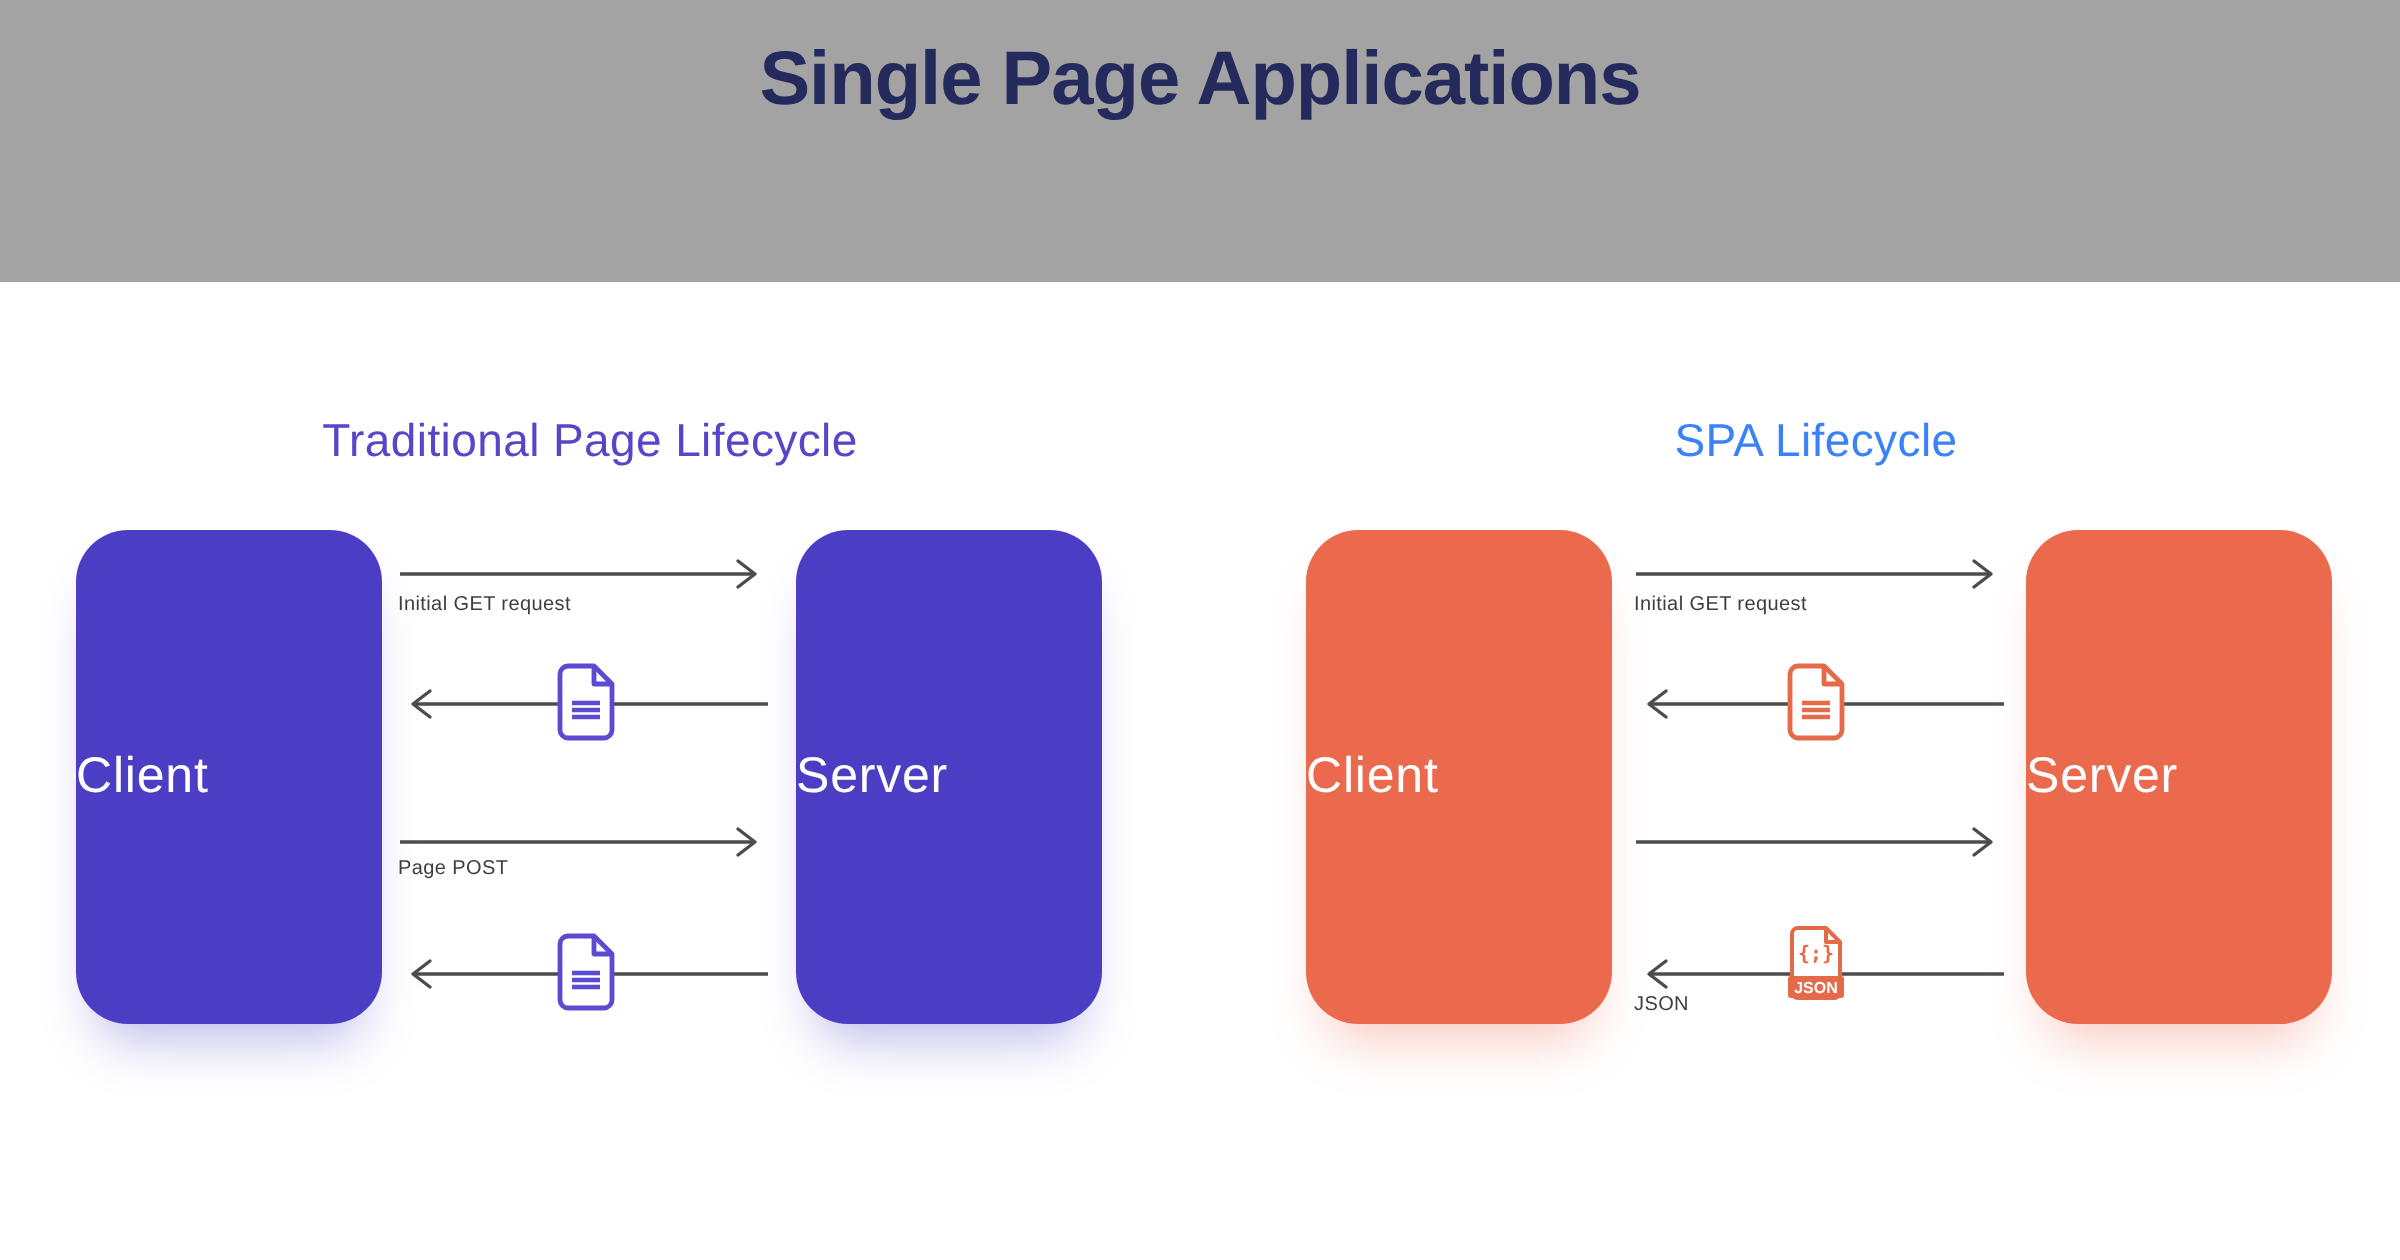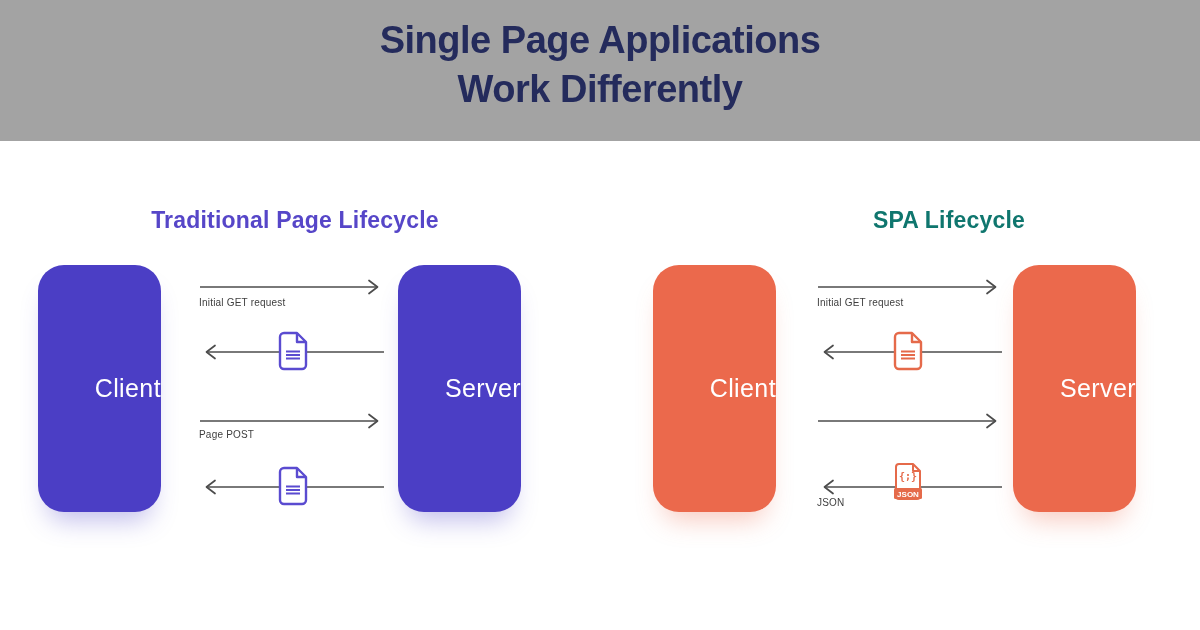--- a/index.html
+++ b/index.html
@@ -34,35 +34,35 @@
     letter-spacing: -0.5px;
   }
   .hero h1 span { display: block; }
   
   .col-heading {
     position: absolute;
     top: 207px;
     width: 400px;
     text-align: center;
     font-size: 23px;
-    font-weight: 700;
+    font-weight: 400;
     letter-spacing: 0.2px;
   }
   .col-heading.traditional { left: 95px; color: #5646c8; }
-  .col-heading.spa { left: 749px; color: #0f766e; }
+  .col-heading.spa { left: 708px; color: #3b82f6; }
   
   .node {
     position: absolute;
     top: 265px;
-    width: 123px;
+    width: 153px;
     height: 247px;
     border-radius: 26px;
     display: flex;
     align-items: center;
-    justify-content: flex-end;
+    justify-content: flex-start;
     color: #ffffff;
     font-size: 25px;
     font-weight: 500;
     letter-spacing: 0.4px;
   }
   .node.purple {
     background: #4b3ec5;
     box-shadow: 0 18px 26px -10px rgba(75, 62, 197, 0.35);
   }
   .node.coral {
@@ -109,21 +109,20 @@
   .json-r { left: 891px; top: 462px; }
 </style>
 </head>
 <body>
 
 <div class="canvas">
 
   <header class="hero">
     <h1>
       <span>Single Page Applications</span>
-      <span>Work Differently</span>
     </h1>
   </header>
 
   <h2 class="col-heading traditional">Traditional Page Lifecycle</h2>
   <h2 class="col-heading spa">SPA Lifecycle</h2>
 
   <div class="node purple client-l">
     <span>Client</span>
   </div>
   <div class="node purple server-l">

